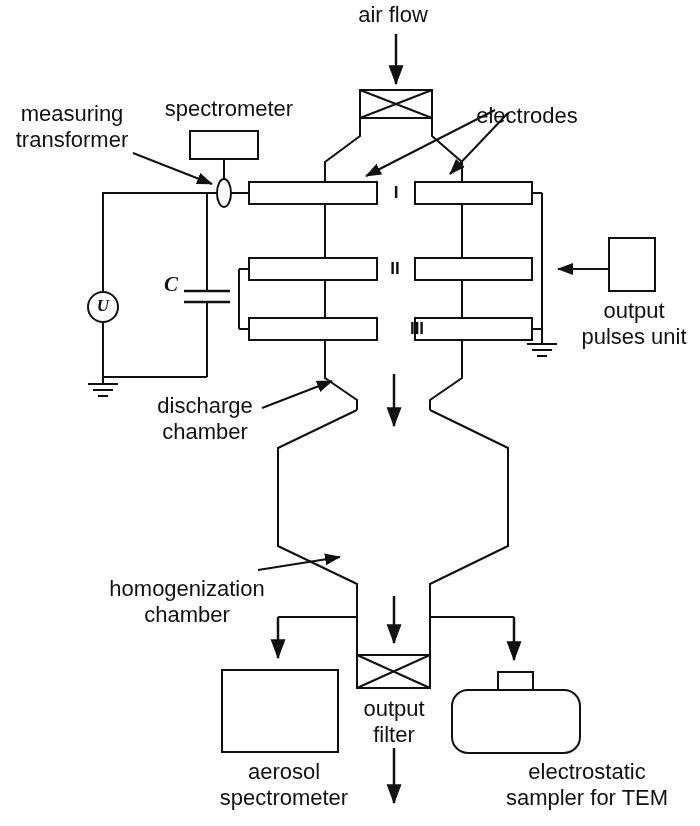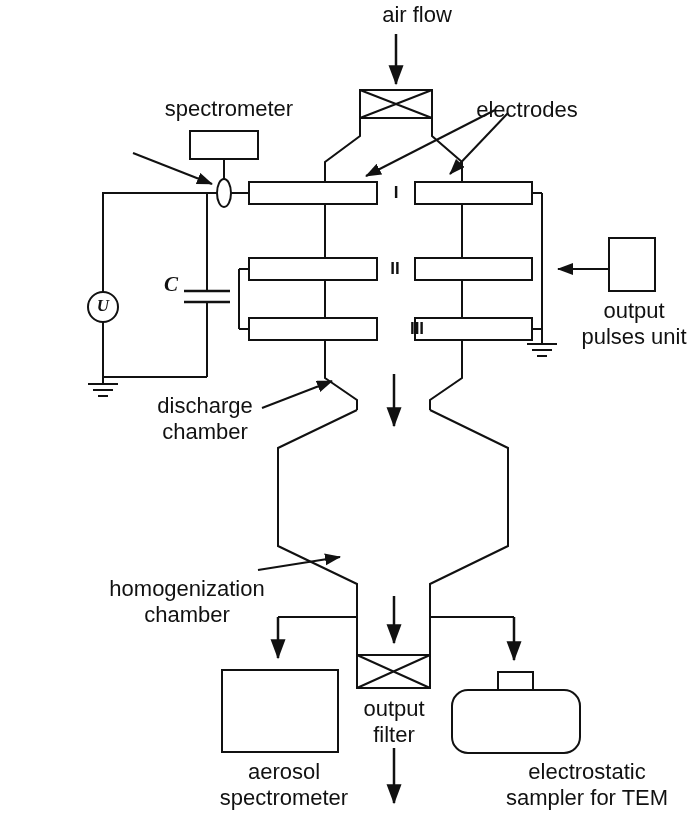--- a/index.html
+++ b/index.html
@@ -117,23 +117,24 @@
     <g stroke="#111111" stroke-width="2" fill="none">
       <line x1="495" y1="110" x2="366" y2="176" marker-end="url(#ah)"></line>
       <line x1="508" y1="113" x2="450" y2="174" marker-end="url(#ah)"></line>
       <line x1="133" y1="153" x2="212" y2="184" marker-end="url(#ah)"></line>
       <line x1="262" y1="408" x2="332" y2="381" marker-end="url(#ah)"></line>
       <line x1="258" y1="570" x2="340" y2="557" marker-end="url(#ah)"></line>
       <line x1="609" y1="269" x2="558" y2="269" marker-end="url(#ah)"></line>
     </g>
   </svg>
 
-  <div class="lbl nowrap" style="left:393px;top:15px;margin-left:24px;">air flow</div>
-  <div class="lbl nowrap" style="left:527px;top:110px;text-align:right;">electrodes</div>
+  <div class="lbl nowrap" style="left:393px;top:15px;">air flow</div>
+  <div class="lbl nowrap" style="left:527px;top:116px;text-align:right;">electrodes</div>
   <div class="lbl nowrap" style="left:229px;top:109px;">spectrometer</div>
+  <div class="lbl" style="left:72px;top:127px;width:126px;">measuring transformer</div>
 
   <div class="symC sym" style="left:171px;top:284px;">C</div>
   <div class="symU sym" style="left:103px;top:306px;">U</div>
 
   <div class="stage" style="left:396px;top:193px;">I</div>
   <div class="stage" style="left:395px;top:269px;">II</div>
   <div class="stage" style="left:393px;top:329px;margin-left:24px;">III</div>
 
   <div class="lbl" style="left:634px;top:324px;width:114px;">output pulses unit</div>
   <div class="lbl" style="left:205px;top:419px;width:112px;">discharge chamber</div>

